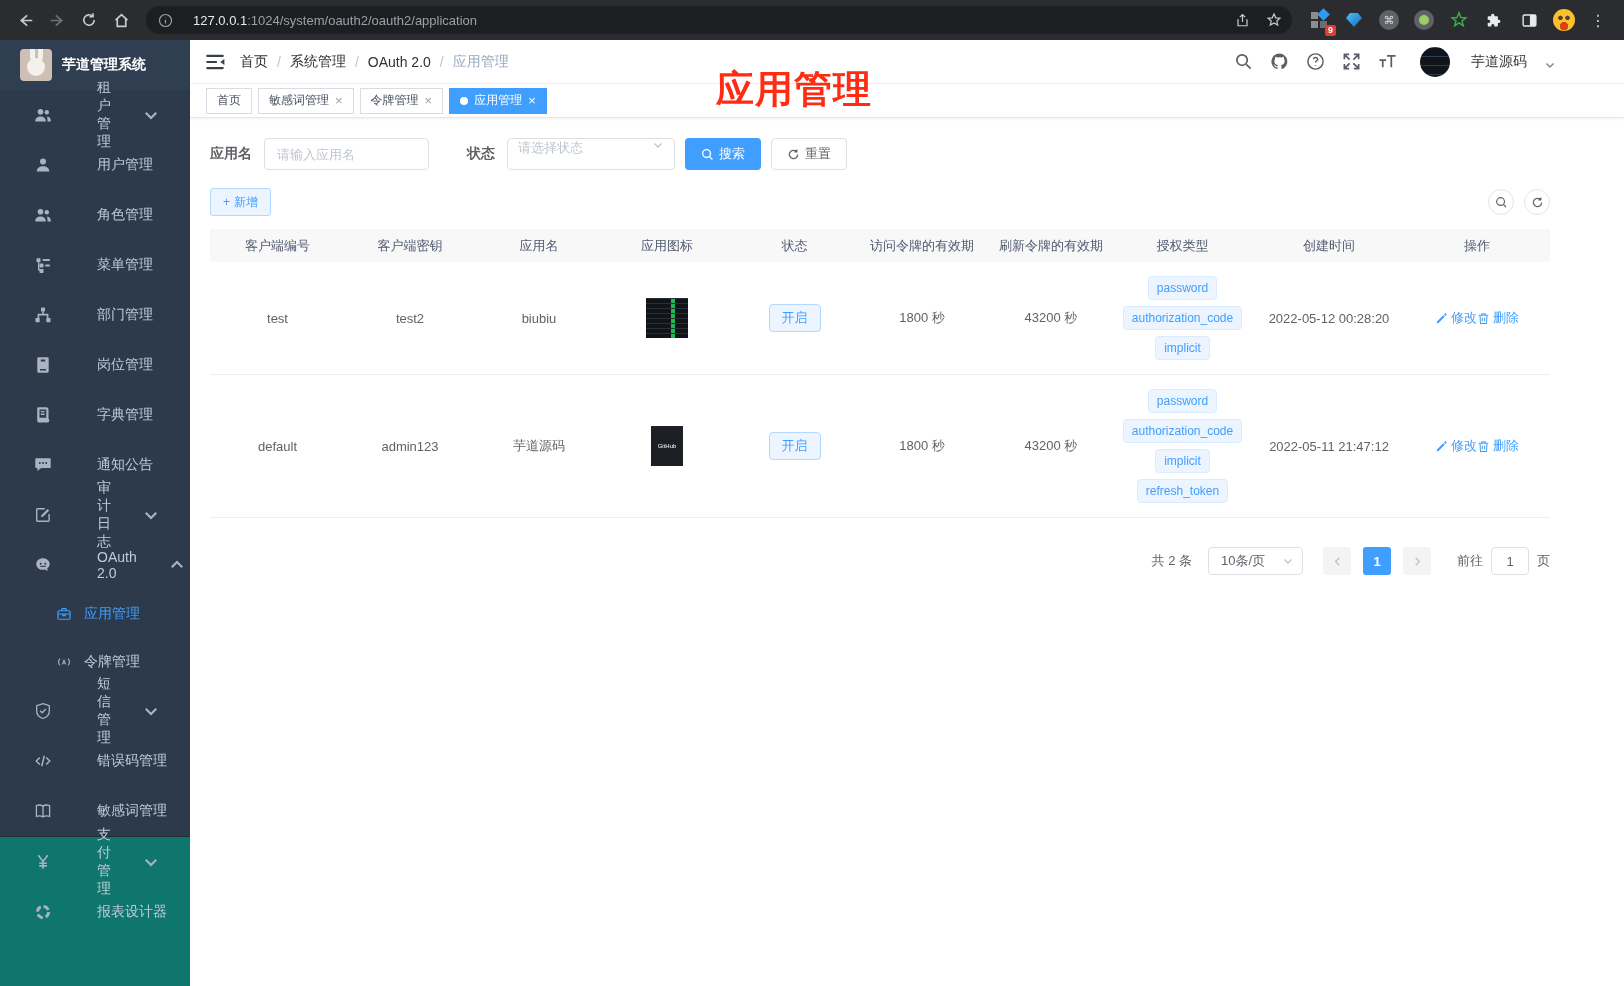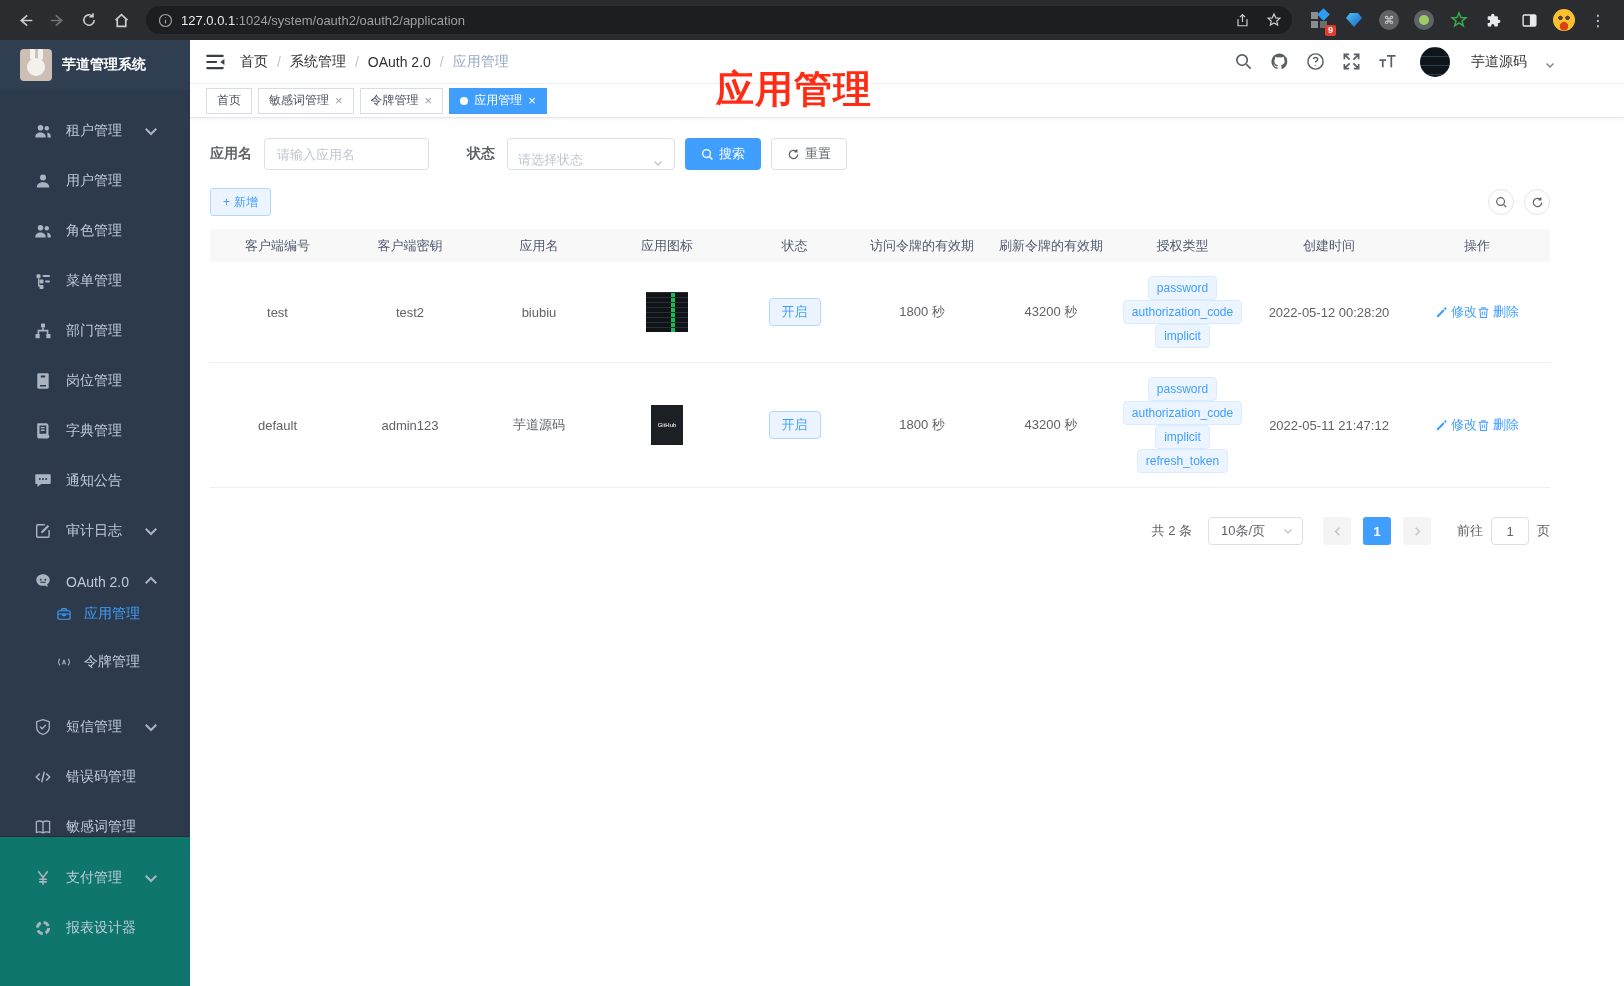--- a/index.html
+++ b/index.html
@@ -5,21 +5,21 @@
   * { margin:0; padding:0; box-sizing:border-box; }
   html,body { width:1624px; height:986px; overflow:hidden; background:#fff;
     font-family:"Liberation Sans","DejaVu Sans",sans-serif; }
 
   
   .browser { height:40px; background:#2b2c2f; display:flex; align-items:center; padding:0 10px; gap:2px; }
   .bnav { width:30px; height:30px; display:flex; align-items:center; justify-content:center; color:#c9cbce; border-radius:50%; }
   .bnav.dim { color:#6e7175; }
   .urlpill { flex:1; height:28px; margin:0 8px; background:#1d1e21; border-radius:14px; display:flex; align-items:center; padding:0 4px 0 12px; min-width:0; }
   .urlpill .icon { color:#9aa0a6; }
-  .url-text { margin-left:8px; font-size:13px; white-space:nowrap; overflow:hidden; }
+  .url-text { margin-left:20px; font-size:13px; white-space:nowrap; overflow:hidden; }
   .url-host { color:#e8eaed; }
   .url-rest { color:#9aa0a6; }
   .pill-right { margin-left:auto; display:flex; align-items:center; gap:4px; color:#c9cbce; }
   .pill-right .bnav { width:28px; height:28px; }
   .ext-row { display:flex; align-items:center; gap:13px; padding:0 6px; }
   .ext { width:22px; height:22px; display:flex; align-items:center; justify-content:center; position:relative; }
   .ext-grid { width:16px; height:16px; position:relative; }
   .ext-grid i { position:absolute; width:7px; height:7px; background:#8a8d91; }
   .ext-grid i:nth-child(1){ left:0; top:0; }
   .ext-grid i:nth-child(2){ left:0; top:9px; }
@@ -38,21 +38,21 @@
 
   
   .app { display:flex; height:946px; }
   .sidebar { width:190px; background:#2d3a4b; color:#bfcbd9; flex-shrink:0; display:flex; flex-direction:column; }
   .logo-row { height:50px; background:#2f3e50; display:flex; align-items:center; gap:10px; padding-left:20px; flex-shrink:0; }
   .logo-img { width:32px; height:32px; border-radius:4px; background:#cdbfb4; position:relative; overflow:hidden; flex-shrink:0; }
   .logo-img::before { content:""; position:absolute; left:7px; top:9px; width:18px; height:18px; border-radius:50%; background:#f4f1ec; }
   .logo-img::after { content:""; position:absolute; left:10px; top:-1px; width:5px; height:12px; border-radius:3px; background:#f4f1ec; box-shadow:8px 0 0 #f4f1ec; }
   .brand { color:#fff; font-size:14px; font-weight:bold; white-space:nowrap; }
   .menu { flex:1; }
-  .menu-item { height:50px; display:flex; align-items:flex-end; padding:0 16px 0 34px; font-size:14px; cursor:pointer; position:relative; }
+  .menu-item { height:50px; display:flex; align-items:center; padding:0 16px 0 34px; font-size:14px; cursor:pointer; position:relative;gap:31px; }
   .menu-item .icon, .submenu-item .icon { width:18px; height:18px; margin-right:14px; flex-shrink:0; color:#aab4c0; }
   .submenu-item { height:48px; display:flex; align-items:center; padding-left:56px; font-size:14px; cursor:pointer; }
   .submenu-item .icon { width:16px; height:16px; margin-right:12px; }
   .submenu-item.active { color:#409eff; }
   .submenu-item.active .icon { color:#409eff; }
   .chev { margin-left:auto; width:12px; height:12px; color:#8f9aa8; }
   .chev.up svg { transform:rotate(180deg); }
   .sidebar-bottom { background:#0f766e; border-top:1px solid #222d3a; padding-bottom:64px; }
   .icon svg { width:100%; height:100%; display:block; }
 
@@ -78,21 +78,21 @@
   .tab.active .tab-x { color:#fff; }
   .tab-dot { width:8px; height:8px; border-radius:50%; background:#fff; }
 
   .overlay-annotation { position:absolute; left:526px; top:24px; font-size:38px; font-weight:bold; color:#ff2b13; z-index:20; letter-spacing:1px; pointer-events:none; }
 
   .content { padding:20px 74px 0 20px; flex:1; }
   .filter-row { display:flex; align-items:center; }
   .f-label { font-size:14px; font-weight:bold; color:#606266; margin-right:12px; }
   .f-input { width:165px; height:32px; border:1px solid #dcdfe6; border-radius:4px; padding:8px 12px; font-size:13px; color:#606266; outline:none; font-family:inherit; }
   .f-input::placeholder { color:#bfc6d0; }
-  .f-select { width:168px; height:32px; border:1px solid #dcdfe6; border-radius:4px; padding:0 10px; display:flex; align-items:flex-end; justify-content:space-between; cursor:pointer; margin-right:10px; }
+  .f-select { width:168px; height:32px; border:1px solid #dcdfe6; border-radius:4px; padding:0 10px; display:flex; align-items:flex-start; justify-content:space-between; cursor:pointer; margin-right:10px; }
   .f-select .ph { font-size:13px; color:#bfc6d0; }
   .f-select .caret { margin:0; color:#c0c4cc; }
   .gap30 { width:38px; }
   .btn { height:32px; border-radius:4px; font-size:13px; display:inline-flex; align-items:center; gap:5px; padding:0 15px; cursor:pointer; border:1px solid transparent; }
   .btn .icon { width:13px; height:13px; }
   .btn-primary { background:#409eff; color:#fff; margin-right:10px; }
   .btn-plain { background:#fff; border-color:#dcdfe6; color:#606266; }
   .toolbar-row { margin-top:18px; display:flex; align-items:center; justify-content:space-between; }
   .btn-add { height:28px; padding:0 12px; background:#ecf5ff; border:1px solid #b3d8ff; color:#409eff; border-radius:3px; font-size:12px; display:inline-flex; align-items:center; gap:4px; cursor:pointer; }
   .tool-circles { display:flex; gap:10px; }
@@ -100,21 +100,21 @@
   .circle-btn .icon { width:13px; height:13px; }
 
   
   .table { margin-top:13px; width:100%; font-size:13px; color:#606266; }
   .t-head { display:flex; background:#f8f8f9; }
   .t-head .cell { font-weight:normal; color:#515a6e; height:33px; }
   .t-row { display:flex; border-bottom:1px solid #ebeef5; }
   .cell { display:flex; align-items:center; justify-content:center; text-align:center; padding:14px 4px; flex-shrink:0; }
   .t-head .cell { padding:0 4px; }
   .tag { background:#ecf5ff; border:1px solid #d9ecff; color:#409eff; border-radius:4px; font-size:12px; height:24px; line-height:22px; padding:0 8px; white-space:nowrap; }
-  .tag-stack { display:flex; flex-direction:column; align-items:center; }
+  .tag-stack { display:flex; flex-direction:column; align-items:center; gap:6px; }
   .status-tag { background:#ecf5ff; border:1px solid #b3d8ff; color:#409eff; border-radius:4px; font-size:13px; height:28px; line-height:26px; padding:0 12px; }
   .thumb-shot { width:42px; height:40px; background:#101418;
      background-image:linear-gradient(#2a2f36 1px, transparent 1px), linear-gradient(90deg, transparent 60%, #1db954 60%, #1db954 70%, transparent 70%);
      background-size:100% 5px, 100% 12px; }
   .thumb-gh { width:32px; height:40px; background:#1c2025; color:#fff; font-size:6px; display:flex; align-items:center; justify-content:center; }
   .link { color:#409eff; display:inline-flex; align-items:center; gap:3px; cursor:pointer; white-space:nowrap; }
   .link .icon { width:13px; height:13px; }
   .actions { display:flex; }
 
   

